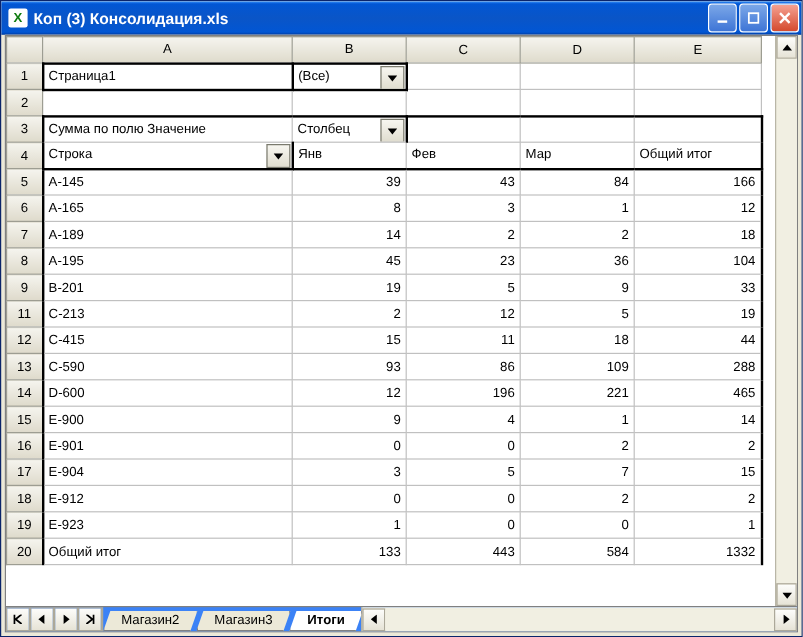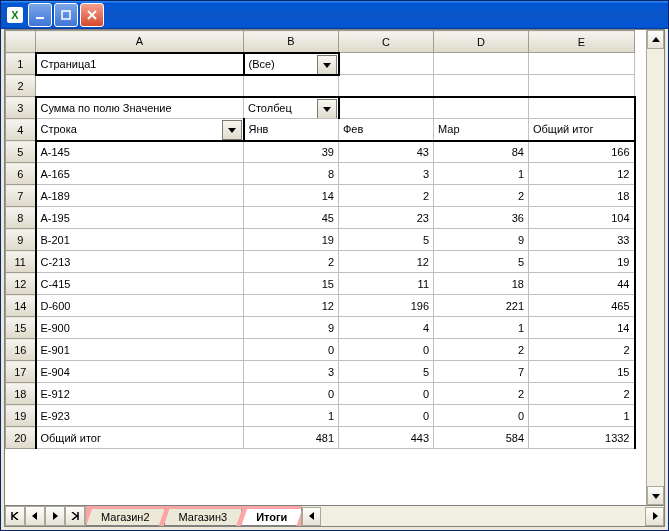--- a/index.html
+++ b/index.html
@@ -24,38 +24,39 @@
 .col-B{width:95px;}
 .col-C{width:95px;}
 .col-D{width:95px;}
 .col-E{width:106px;}
 .pvcell{position:relative;}
 .dropbtn{position:absolute;right:1px;top:1px;width:18px;height:18px;border:1px solid #7a7a6e;background:linear-gradient(to bottom,#f7f6f0,#e0ddcf);display:flex;align-items:center;justify-content:center;cursor:pointer;}
 .dropbtn svg{width:8px;height:8px;}
 .vscroll{width:17px;background:#ece9d8;border-left:1px solid #aca899;display:flex;flex-direction:column;}
 .vscroll .sbtn{height:17px;background:linear-gradient(to bottom,#fdfdfb,#e6e3d6);border:1px solid #aca899;display:flex;align-items:center;justify-content:center;cursor:pointer;}
 .vscroll .track{flex:1;background:#f1efe2;}
-.tabs-row{height:20px;display:flex;align-items:stretch;background:#fca5a5;border-top:1px solid #808080;}
+.tabs-row{height:20px;display:flex;align-items:stretch;background:#3b82f6;border-top:1px solid #808080;}
 .tab-nav{display:flex;align-items:center;border-right:1px solid #aca899;}
 .tab-nav .nbtn{width:18px;height:18px;background:linear-gradient(to bottom,#fdfdfb,#e6e3d6);border:1px solid #aca899;margin:0;display:flex;align-items:center;justify-content:center;cursor:pointer;}
 .sheet-tabs{display:flex;align-items:flex-end;height:100%;}
 .sheet-tab{padding:2px 10px;border:1px solid #808080;border-top:none;background:#ece9d8;margin-right:-1px;font-size:11px;cursor:pointer;position:relative;clip-path:polygon(6px 0,100% 0,calc(100% - 6px) 100%,0 100%);padding-left:14px;padding-right:14px;}
 .sheet-tab.active{background:#fff;font-weight:bold;z-index:2;}
 .hscroll{flex:1;display:flex;align-items:center;background:#f1efe2;border-left:1px solid #aca899;}
 .hscroll .sbtn{width:17px;height:17px;background:linear-gradient(to bottom,#fdfdfb,#e6e3d6);border:1px solid #aca899;display:flex;align-items:center;justify-content:center;cursor:pointer;}
 .hscroll .track{flex:1;height:17px;background:#f1efe2;}
 .total-row td{border-top:2px solid #000;border-bottom:2px solid #000;}
 svg.arrow{fill:#000;}
 </style>
 </head>
 <body>
 
 <div class="window">
   <div class="titlebar">
     <div class="icon">X</div>
+    <div class="title">Коп (3) Консолидация.xls</div>
     <div class="win-btns">
       <div class="win-btn">
           <svg width="10" height="10">
             <rect x="1" y="7" width="8" height="2" fill="#fff"></rect>
           </svg>
         </div>
       <div class="win-btn">
           <svg width="10" height="10">
             <rect x="1" y="1" width="8" height="8" fill="none" stroke="#fff" stroke-width="1.5"></rect>
           </svg>
@@ -201,20 +202,28 @@
               </tr>
               <tr>
                 <th class="rowhdr">12</th>
                 <td class="txt" style="border-left: 2px solid rgb(0, 0, 0);">C-415</td>
                 <td class="num">15</td>
                 <td class="num">11</td>
                 <td class="num">18</td>
                 <td class="num" style="border-right: 2px solid rgb(0, 0, 0);">44</td>
               </tr>
               <tr>
+                <th class="rowhdr">13</th>
+                <td class="txt" style="border-left: 2px solid rgb(0, 0, 0);">C-590</td>
+                <td class="num">93</td>
+                <td class="num">86</td>
+                <td class="num">109</td>
+                <td class="num" style="border-right: 2px solid rgb(0, 0, 0);">288</td>
+              </tr>
+              <tr>
                 <th class="rowhdr">14</th>
                 <td class="txt" style="border-left: 2px solid rgb(0, 0, 0);">D-600</td>
                 <td class="num">12</td>
                 <td class="num">196</td>
                 <td class="num">221</td>
                 <td class="num" style="border-right: 2px solid rgb(0, 0, 0); margin-left: 32px;">465</td>
               </tr>
               <tr>
                 <th class="rowhdr">15</th>
                 <td class="txt" style="border-left: 2px solid rgb(0, 0, 0);">E-900</td>
@@ -254,21 +263,21 @@
                 <td class="num">0</td>
                 <td class="num">0</td>
                 <td class="num" style="border-right: 2px solid rgb(0, 0, 0);">1</td>
               </tr>
             </tbody>
 
           <tbody>
               <tr class="total-row">
             <th class="rowhdr">20</th>
             <td class="txt" style="border-left:2px solid #000;">Общий итог</td>
-            <td class="num">481</td>
+            <td class="num">133</td>
             <td class="num">443</td>
             <td class="num">584</td>
             <td class="num" style="border-right:2px solid #000;">1332</td>
           </tr>
         </tbody>
           </table>
       </div>
       <div class="vscroll">
         <div class="sbtn">
             <svg class="arrow" width="8" height="8" viewBox="0 0 8 8">

